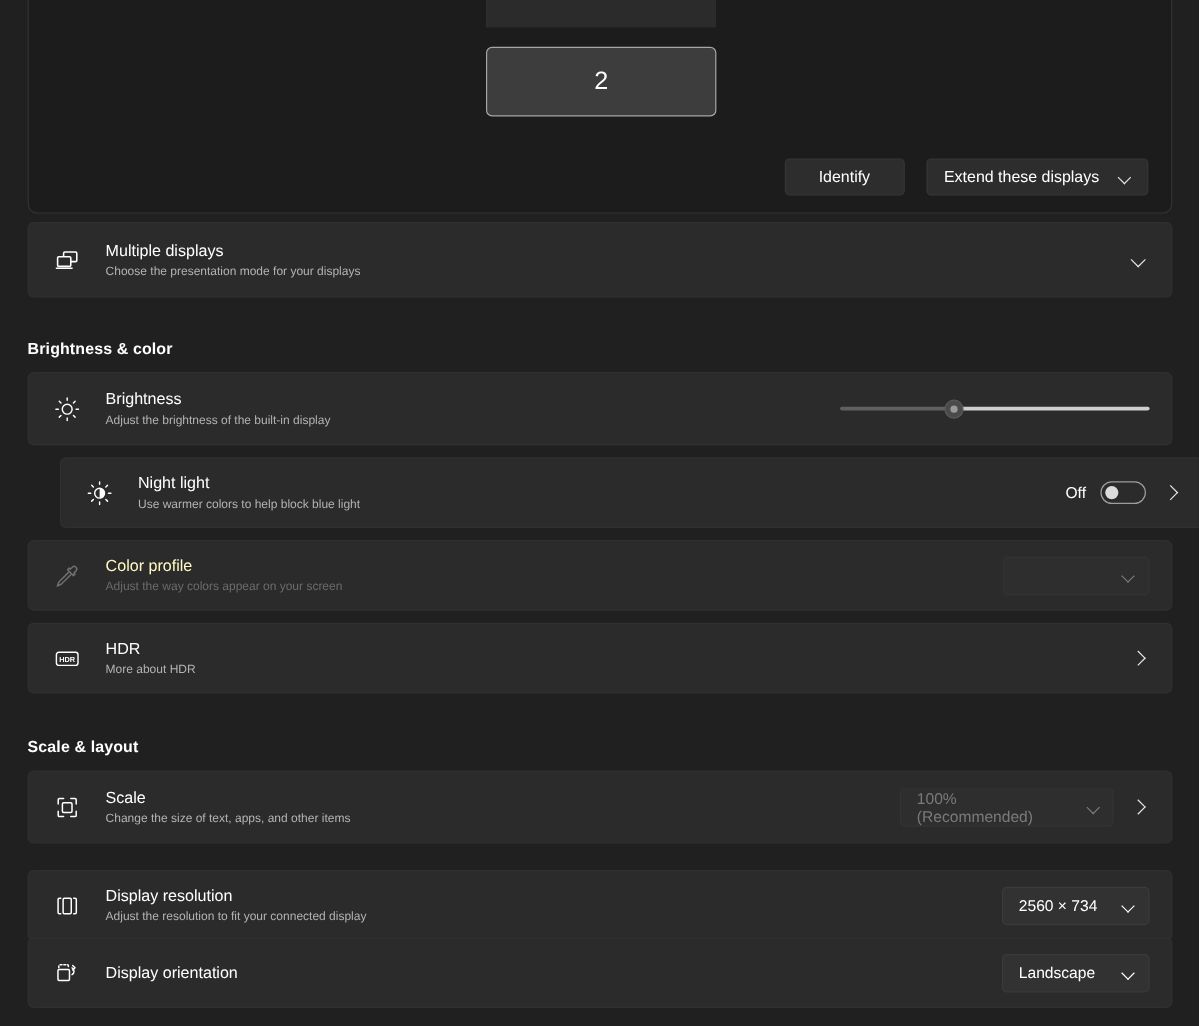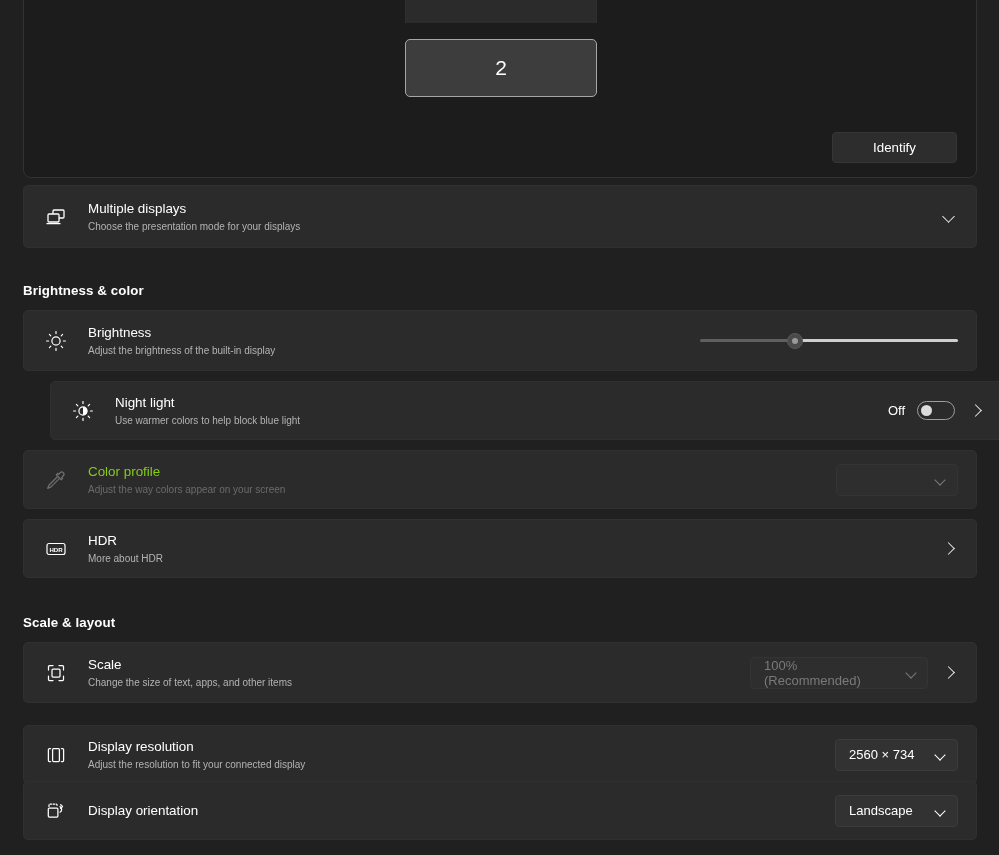--- a/index.html
+++ b/index.html
@@ -61,21 +61,21 @@
     background: #2d2d2d;
     border: 1px solid #363636;
     border-radius: 4px;
     color: #ffffff;
     font-size: 13.3px;
     display: flex;
     align-items: center;
     justify-content: center;
     cursor: default;
   }
-  .btn-identify { width: 125px; }
+  .btn-identify { width: 100px; }
   .btn-extend { padding: 0 12px 0 14px; gap: 16px; }
   .btn-extend .chev { color: #e0e0e0; }
 
   
   .section-title {
     position: absolute;
     left: 23px;
     font-size: 13.3px;
     font-weight: bold;
     color: #ffffff;
@@ -106,21 +106,21 @@
     font-size: 13.4px;
     color: #ffffff;
     line-height: 17px;
   }
   .row-sub {
     font-size: 10px;
     color: #b3b3b3;
     line-height: 15px;
     margin-top: 2px;
   }
-  .row.disabled .row-title { color: #84cc16; }
+  .row.disabled .row-title { color: #fef9c3; }
   .row.disabled .row-sub { color: #6b6b6b; }
   .row-right {
     display: flex;
     align-items: center;
     gap: 14px;
     flex: 0 0 auto;
   }
 
   
   .chev {
@@ -232,20 +232,24 @@
     <div class="monitor mon-1">
       <span></span>
     </div>
     <div class="monitor mon-2">
       <span>2</span>
     </div>
 
     <div class="preview-actions">
       <div class="btn btn-identify">
         <span>Identify</span>
+      </div>
+      <div class="btn btn-extend">
+        <span>Extend these displays</span>
+        <span class="chev"></span>
       </div>
     </div>
   </div>
 
   <div class="row" style="top:185px; height:63px;">
     <div class="row-icon">
       <svg width="24" height="24" viewBox="0 0 24 24" fill="none" stroke="#ffffff" stroke-width="1.3">
         <rect x="9" y="5" width="11" height="8" rx="1"></rect>
         <rect x="4" y="9" width="11" height="8" rx="1" fill="#2b2b2b"></rect>
         <line x1="2.5" y1="18.6" x2="16.5" y2="18.6"></line>

